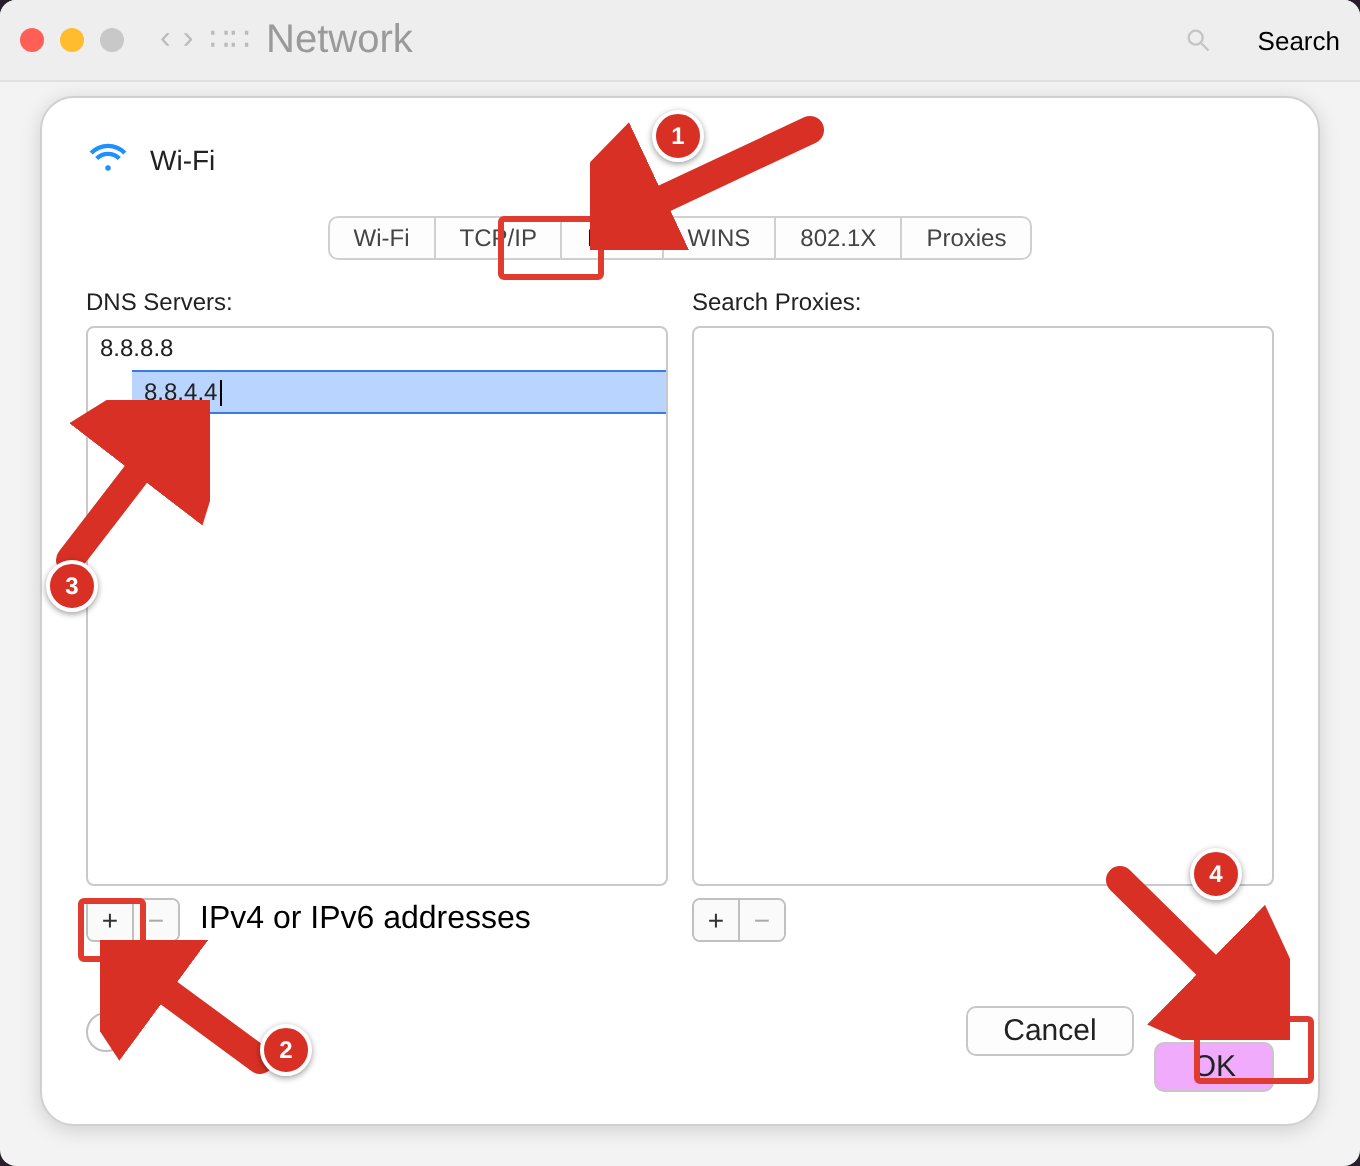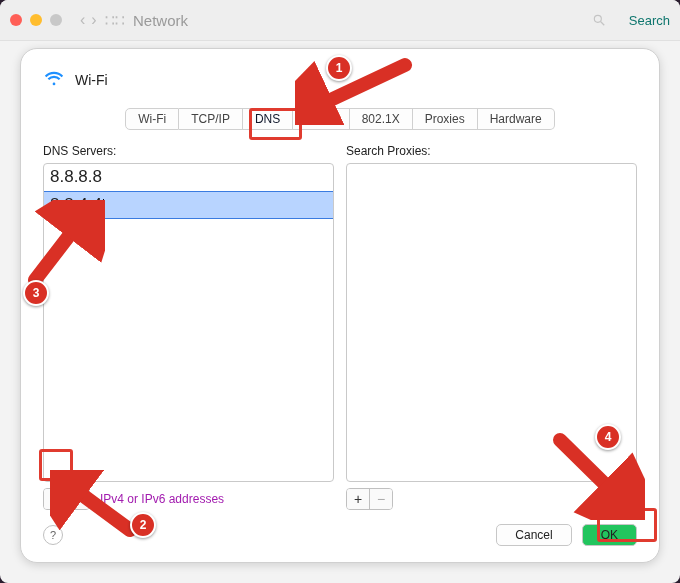--- a/index.html
+++ b/index.html
@@ -6,50 +6,50 @@
 .window{width:680px;height:583px;box-sizing:border-box;background:#f3f3f3;margin:0;position:relative;overflow:hidden;border-radius:8px;}
 .titlebar{height:40px;display:flex;align-items:center;padding:0 10px;background:#eeeeee;color:#9a9a9a;border-bottom:1px solid #e0e0e0;}
 .tl-lights{display:flex;gap:8px;margin-right:10px;}
 .tl-dot{width:12px;height:12px;border-radius:50%;}
 .tl-close{background:#ff5f57;}
 .tl-min{background:#ffbd2e;}
 .tl-max{background:#c8c8c8;}
 .tl-nav{display:flex;gap:6px;margin:0 8px;}
 .tl-nav span{color:#bbb;font-size:16px;}
 .tl-grid{color:#bbb;font-size:16px;margin-right:8px;}
-.tl-title{font-size:15px;}
+.tl-title{font-size:20px;}
 .tl-spacer{flex:1;}
-.tl-search{display:flex;align-items:flex-start;gap:23px;color:#0f766e;}
+.tl-search{display:flex;align-items:flex-start;gap:23px;color:#000000;}
 .tl-search svg{width:14px;height:14px;}
 .panel{position:absolute;left:20px;top:48px;right:20px;bottom:20px;background:#ffffff;border:1px solid #d0d0d0;border-radius:17px;box-shadow:0 2px 10px rgba(0,0,0,0.15);padding:18px 22px 16px 22px;box-sizing:border-box;display:flex;flex-direction:column;}
 .panel-header{display:flex;align-items:center;gap:10px;margin-bottom:10px;}
 .wifi-icon svg{width:22px;height:22px;}
 .panel-title{font-size:14px;}
 .tabs{display:flex;justify-content:center;margin:6px auto 14px auto;gap:0;}
 .tab{padding:3px 12px;border:1px solid #d0d0d0;border-left:none;background:#fdfdfd;font-size:12px;color:#444;position:relative;}
 .tab:first-child{border-left:1px solid #d0d0d0;border-radius:5px 0 0 5px;}
 .tab:last-child{border-radius:0 5px 5px 0;}
 .tab.active{color:#0f172a;}
 .columns{display:flex;gap:12px;flex:1;min-height:0;}
 .col{flex:1;display:flex;flex-direction:column;}
 .col-label{font-size:12px;margin-bottom:5px;}
 .listbox{flex:1;border:1px solid #c9c9c9;background:#fff;border-radius:4px;overflow:hidden;}
-.list-item{padding:3px 6px;font-size:17px;border-bottom:1px solid transparent;}
-.list-item.editing{background:linear-gradient(#b8d4ff,#b8d4ff);border-top:1px solid #3a7be0;border-bottom:1px solid #3a7be0;position:relative;}
+.list-item{padding:3px 6px;font-size:12px;border-bottom:1px solid transparent;}
+.list-item.editing{background:linear-gradient(#b8d4ff,#b8d4ff);border-top:1px solid #3a7be0;border-bottom:1px solid #3a7be0;position:relative;margin-left:22px;}
 .list-item.editing .caret{display:inline-block;width:1px;height:13px;background:#000;vertical-align:middle;margin-left:1px;}
 .below-list{display:flex;align-items:center;gap:10px;margin-top:6px;}
 .plusminus{display:flex;border:1px solid #c0c0c0;border-radius:4px;overflow:hidden;}
 .pm-btn{width:22px;height:20px;display:flex;align-items:center;justify-content:center;background:#fafafa;font-size:14px;color:#333;}
 .pm-btn + .pm-btn{border-left:1px solid #c0c0c0;color:#aaa;}
-.hint{font-size:12px;color:#a21caf;}
+.hint{font-size:16px;color:#000000;}
 .footer{display:flex;align-items:center;margin-top:14px;}
 .help{width:18px;height:18px;border:1px solid #c0c0c0;border-radius:50%;display:flex;align-items:center;justify-content:center;font-size:11px;color:#666;}
 .footer-spacer{flex:1;}
-.btn{padding:3px 18px;border:1px solid #c7c7c7;border-radius:5px;background:#fdfdfd;font-size:12px;margin-left:10px;position:relative;}
-.btn.primary{background:#22c55e;}
+.btn{padding:3px 18px;border:1px solid #c7c7c7;border-radius:5px;background:#fdfdfd;font-size:15px;margin-left:10px;position:relative;}
+.btn.primary{background:#f0abfc;margin-top:36px;}
 .arrow{position:absolute;pointer-events:none;}
 .badge{position:absolute;width:22px;height:22px;border-radius:50%;background:#d93025;color:#fff;font-size:12px;font-weight:bold;display:flex;align-items:center;justify-content:center;border:2px solid #fff;box-shadow:0 1px 3px rgba(0,0,0,0.4);pointer-events:none;}
 .hl{position:absolute;border:3px solid #e03b2f;border-radius:3px;pointer-events:none;}
 </style>
 </head>
 <body>
 
 <div class="window">
 
   <div class="titlebar">
@@ -85,21 +85,20 @@
       <span class="panel-title">Wi-Fi</span>
     </div>
 
     <div class="tabs" id="tabs">
         <div class="tab">Wi-Fi</div>
         <div class="tab">TCP/IP</div>
         <div class="tab active">DNS</div>
         <div class="tab">WINS</div>
         <div class="tab">802.1X</div>
         <div class="tab">Proxies</div>
-        <div class="tab">Hardware</div>
       </div>
 
     <div class="columns">
 
       <div class="col">
         <div class="col-label">DNS Servers:</div>
         <div class="listbox" id="dns-list">
             <div class="list-item">8.8.8.8</div>
             <div class="list-item editing">8.8.4.4<span class="caret"></span></div>
           </div>

